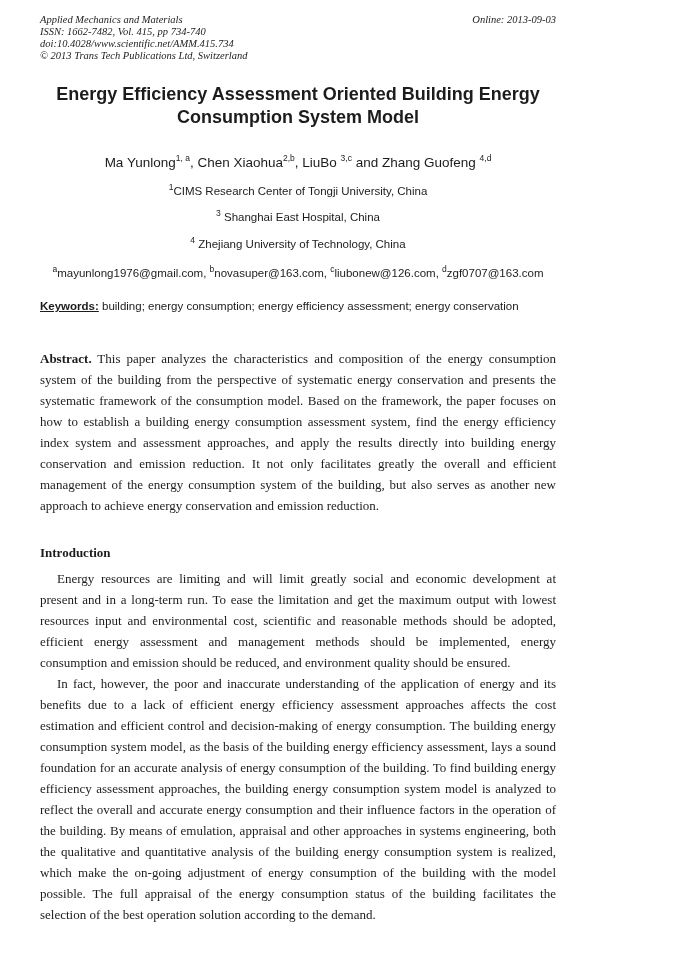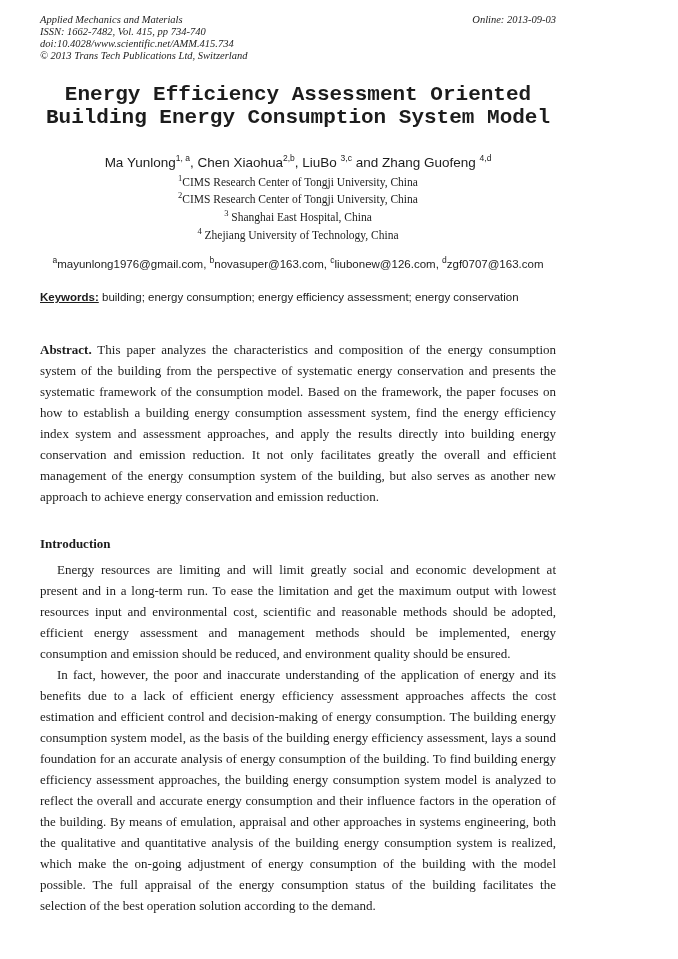--- a/index.html
+++ b/index.html
@@ -19,40 +19,40 @@
     display: flex;
     justify-content: space-between;
     align-items: flex-start;
     font-style: italic;
     font-size: 10.5px;
     line-height: 12px;
     font-family: "Liberation Serif", serif;
   }
   .jheader .hleft div { white-space: nowrap; }
   .title {
-    font-family: Liberation Mono, monospace;
+    font-family: Liberation Sans, sans-serif;
     font-weight: bold;
-    font-size: 21px;
+    font-size: 18px;
     line-height: 23px;
     text-align: center;
     margin: 21px auto 8px auto;
     max-width: 572px;
   }
   .authors {
     text-align: center;
     font-family: "Liberation Sans", sans-serif;
     font-size: 13.5px;
     margin-top: 24px;
   }
   .authors sup, .affil sup, .emails sup { font-size: 8.5px; }
   .affil {
     text-align: center;
-    font-family: Liberation Serif, serif;
+    font-family: Liberation Sans, sans-serif;
     font-size: 11.5px;
-    margin-top: 3px;
+    margin-top: 12px;
   }
   .emails {
     text-align: center;
     font-family: "Liberation Sans", sans-serif;
     font-size: 11.5px;
     margin-top: 14px;
   }
   .keywords {
     font-family: "Liberation Sans", sans-serif;
     font-size: 11.5px;
@@ -95,21 +95,20 @@
     </div>
     <div class="hright">Online: 2013-09-03</div>
   </div>
 
   <h1 class="title">Energy Efficiency Assessment Oriented Building Energy Consumption System Model</h1>
 
   <div class="authors"><span>Ma Yunlong</span><sup>1, a</sup><span>, </span><span>Chen Xiaohua</span><sup>2,b</sup><span>, </span><span>LiuBo </span><sup>3,c</sup><span> and </span><span>Zhang Guofeng </span><sup>4,d</sup></div>
 
   <div id="affiliations-block">
       <div class="affil"><sup>1</sup><span>CIMS Research Center of Tongji University, China</span></div>
-      <div class="affil"><sup>2</sup><span>CIMS Research Center of Tongji University, China</span></div>
       <div class="affil"><sup>3</sup><span> Shanghai East Hospital, China</span></div>
       <div class="affil"><sup>4</sup><span> Zhejiang University of Technology, China</span></div>
     </div>
 
   <div class="emails"><sup>a</sup><span>mayunlong1976@gmail.com</span><span>, </span><sup>b</sup><span>novasuper@163.com</span><span>, </span><sup>c</sup><span>liubonew@126.com</span><span>, </span><sup>d</sup><span>zgf0707@163.com</span></div>
 
   <p class="keywords"><span class="kw-label">Keywords:</span><span> building; energy consumption; energy efficiency assessment; energy conservation</span></p>
 
   <p class="abstract"><span class="ab-label">Abstract.</span><span> This paper analyzes the characteristics and composition of the energy consumption system of the building from the perspective of systematic energy conservation and presents the systematic framework of the consumption model. Based on the framework, the paper focuses on how to establish a building energy consumption assessment system, find the energy efficiency index system and assessment approaches, and apply the results directly into building energy conservation and emission reduction. It not only facilitates greatly the overall and efficient management of the energy consumption system of the building, but also serves as another new approach to achieve energy conservation and emission reduction.</span></p>
 

